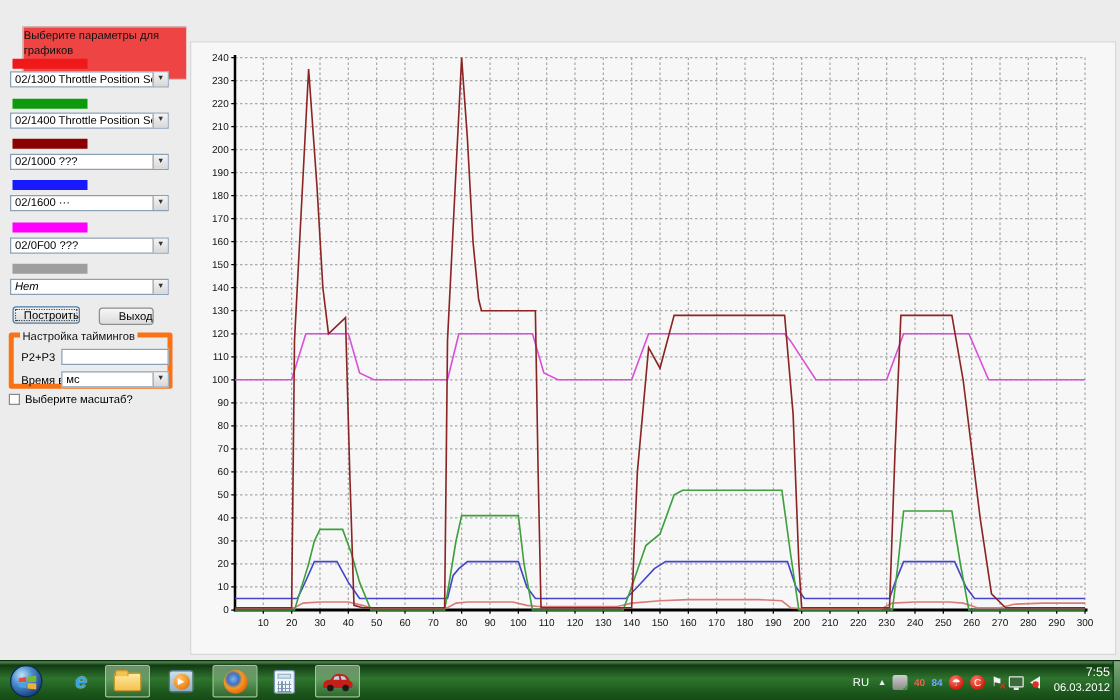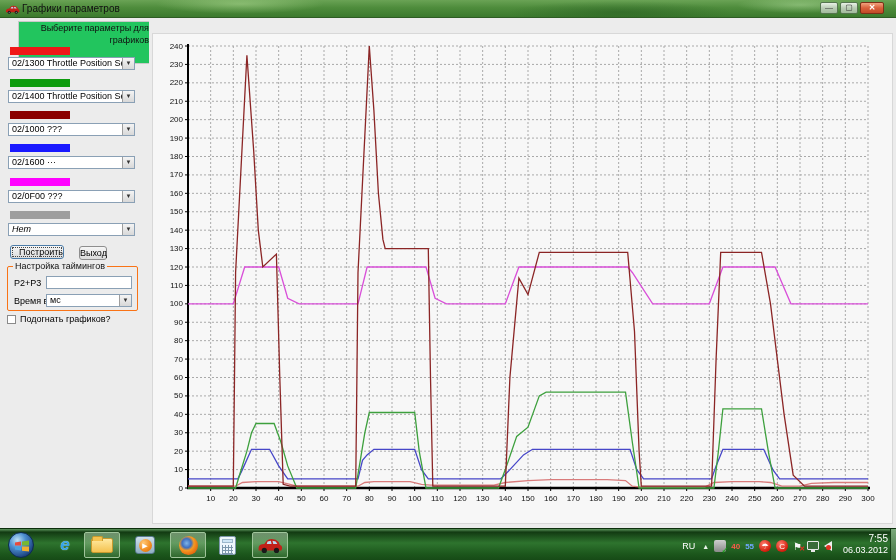--- a/index.html
+++ b/index.html
@@ -20,39 +20,39 @@
   .winbtn { position:absolute; top:2px; height:12px; border:1px solid #55754f; border-radius:2px;
     background:linear-gradient(180deg,#e9f2e6,#b9ccb4 50%,#a3bb9d);
     font-size:8px; line-height:10px; text-align:center; color:#333; }
   #btn-min { left:820px; width:18px; }
   #btn-max { left:840px; width:18px; }
   #btn-close { left:860px; width:24px;
     background:linear-gradient(180deg,#f0a27e,#d9603a 50%,#c14a28); border-color:#7c3018; color:#fff; font-weight:bold; }
 
   
   #sidebar-header { position:absolute; left:18px; top:21px; width:131px; height:43px;
-    background:#22c55e; border:1px solid #c9c9c9; border-right:none;
-    font-size:9px; text-align:right; line-height:12px; color:#111; }
+    background:#ef4444; border:1px solid #c9c9c9; border-right:none;
+    font-size:9px; text-align:left; line-height:12px; color:#111; }
   .color-bar { position:absolute; left:10px; width:60px; height:8px; }
   .combo { position:absolute; left:8px; width:127px; height:13px; background:#fff;
     border:1px solid #8aa0b5; font-size:9px; line-height:11px; padding-left:3px; color:#000;
     display:flex; align-items:center; }
   .combo .label { flex:1; overflow:hidden; white-space:nowrap; }
   .combo .arrow { width:12px; height:11px; background:linear-gradient(180deg,#f4f4f4,#d8d8d8);
     border-left:1px solid #9e9e9e; font-size:6px; line-height:11px; text-align:center; color:#333; }
 
   .pushbtn { position:absolute; height:14px; background:linear-gradient(180deg,#f6f6f6,#dcdcdc);
     border:1px solid #8e8e8e; border-radius:3px; font-size:9px; text-align:right; color:#000;
     line-height:12px; }
   #btn-build { left:10px; top:245px; width:54px; outline:1px dotted #444; outline-offset:-3px;
     border-color:#4c7ca8; }
-  #btn-exit { left:79px; top:246px; width:28px; }
+  #btn-exit { left:79px; top:246px; width:44px; }
 
   #timing-group { position:absolute; left:7px; top:266px; width:131px; height:45px;
-    border:1px solid #f97316; border-radius:2px; }
+    border:4px solid #f97316; border-radius:2px; }
   #timing-title { position:absolute; left:5px; top:-6px; background:#ececec; padding:0 2px;
     font-size:9px; color:#111; }
   .form-label { position:absolute; font-size:9px; color:#000; }
   #p2p3-input { position:absolute; left:38px; top:9px; width:86px; height:13px;
     border:1px solid #8aa0b5; background:#fff; font-size:9px; }
   #time-combo { position:absolute; left:38px; top:27px; width:86px; height:13px; }
 
   #fit-checkbox { position:absolute; left:7px; top:315px; width:9px; height:9px;
     background:#fff; border:1px solid #8a8a8a; }
   #fit-label { position:absolute; left:20px; top:314px; font-size:9px; color:#000; }
@@ -121,35 +121,20 @@
     color:#fff; text-align:right; }
   #clock-time { font-size:10px; line-height:13px; }
   #clock-date { font-size:9px; line-height:11px; }
   #show-desktop { position:absolute; right:0; top:0; width:6px; height:32px;
     background:linear-gradient(180deg,#7aa87a,#3d6e3d); border-left:1px solid #123a12; }
 </style>
 </head>
 <body>
 
 <div id="window">
-  <div id="titlebar">
-    <svg width="15" height="11" style="position:absolute;left:5px;top:4px" viewBox="0 0 32 20">
-      <path d="M2 12 Q3 8 9 8 L12 4 Q14 2 18 2 L23 3 Q27 5 28 9 Q31 10 31 13 L30 16 L2 16 Z" fill="#c22018"></path>
-      <path d="M13 5 L17 4 L18 8 L12 8 Z" fill="#bcd8ee"></path>
-      <path d="M19 4 L23 5 L25 8 L20 8 Z" fill="#bcd8ee"></path>
-      <circle cx="9" cy="16" r="3.2" fill="#1a1a1a"></circle>
-        <circle cx="9" cy="16" r="1.2" fill="#999"></circle>
-      <circle cx="24" cy="16" r="3.2" fill="#1a1a1a"></circle>
-        <circle cx="24" cy="16" r="1.2" fill="#999"></circle>
-    </svg>
-    <span id="title-text">Графики параметров</span>
-    <div class="winbtn" id="btn-min">—</div>
-    <div class="winbtn" id="btn-max">▢</div>
-    <div class="winbtn" id="btn-close">✕</div>
-  </div>
 
   <div id="sidebar-header">
     <span>Выберите параметры для</span><br>
     <span>графиков</span>
   </div>
 
   <div id="selectors">
       <div class="color-bar" style="top: 47px; background: rgb(240, 24, 24);"></div>
       <div class="combo" style="top: 57px;">
         <span class="label">02/1300 Throttle Position Sensor</span>
@@ -190,21 +175,21 @@
     <span class="form-label" style="left:6px;top:11px">P2+P3</span>
     <input id="p2p3-input" value="" style="">
     <span class="form-label" style="left:6px;top:29px">Время в</span>
     <div class="combo" id="time-combo">
       <span class="label">мс</span>
       <span class="arrow">▼</span>
     </div>
   </div>
 
   <div id="fit-checkbox"></div>
-  <span id="fit-label">Подогнать графиков?</span>
+  <span id="fit-label">Выберите масштаб?</span>
 
   <div id="chart-panel">
     <svg id="chart-svg" width="739" height="489">
         <line x1="57.66666666666667" y1="12" x2="57.66666666666667" y2="454" stroke="#a9a9a9" stroke-width="1" stroke-dasharray="2,2"></line>
         <line x1="80.33333333333334" y1="12" x2="80.33333333333334" y2="454" stroke="#a9a9a9" stroke-width="1" stroke-dasharray="2,2"></line>
         <line x1="103" y1="12" x2="103" y2="454" stroke="#a9a9a9" stroke-width="1" stroke-dasharray="2,2"></line>
         <line x1="125.66666666666667" y1="12" x2="125.66666666666667" y2="454" stroke="#a9a9a9" stroke-width="1" stroke-dasharray="2,2"></line>
         <line x1="148.33333333333331" y1="12" x2="148.33333333333331" y2="454" stroke="#a9a9a9" stroke-width="1" stroke-dasharray="2,2"></line>
         <line x1="171" y1="12" x2="171" y2="454" stroke="#a9a9a9" stroke-width="1" stroke-dasharray="2,2"></line>
         <line x1="193.66666666666666" y1="12" x2="193.66666666666666" y2="454" stroke="#a9a9a9" stroke-width="1" stroke-dasharray="2,2"></line>
@@ -414,21 +399,21 @@
       <circle cx="9" cy="16" r="3.2" fill="#1a1a1a"></circle>
         <circle cx="24" cy="16" r="3.2" fill="#1a1a1a"></circle>
     </svg>
   </div>
 
   <div id="tray">
     <span id="tray-ru">RU</span>
     <span class="tray-arrow">▲</span>
     <div class="tray-ico usb"></div>
     <span class="badge-red">40</span>
-    <span class="badge-blue">55</span>
+    <span class="badge-blue">84</span>
     <div class="tray-ico round-red">☂</div>
     <div class="tray-ico round-red">C</div>
     <span class="flagico">⚑</span>
     <div class="monitor"></div>
     <div class="speaker"></div>
   </div>
   <div id="clock-block">
     <div id="clock-time">7:55</div>
     <div id="clock-date">06.03.2012</div>
   </div>

